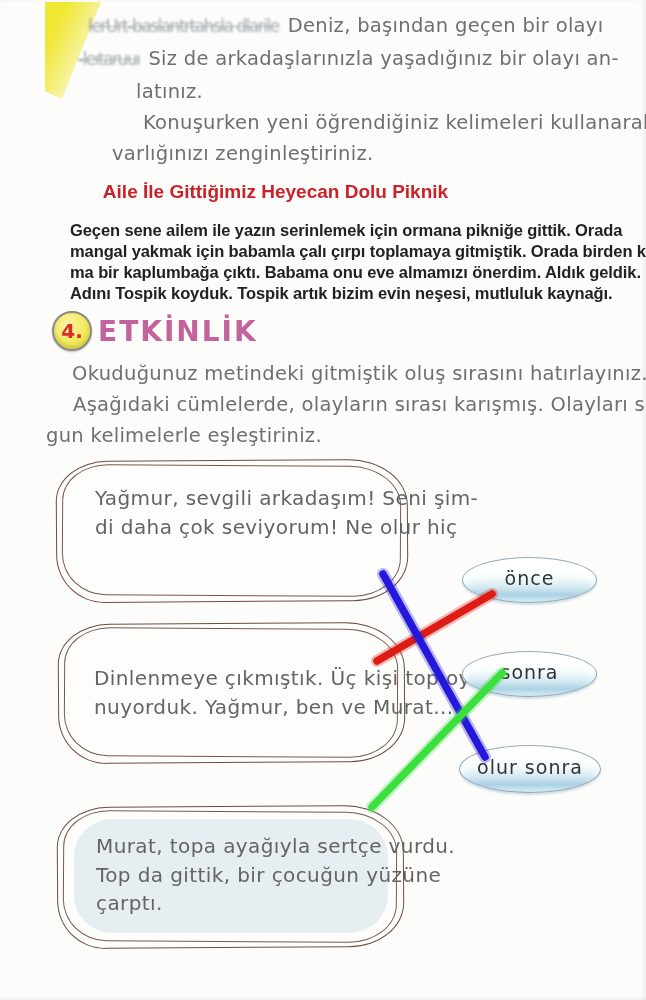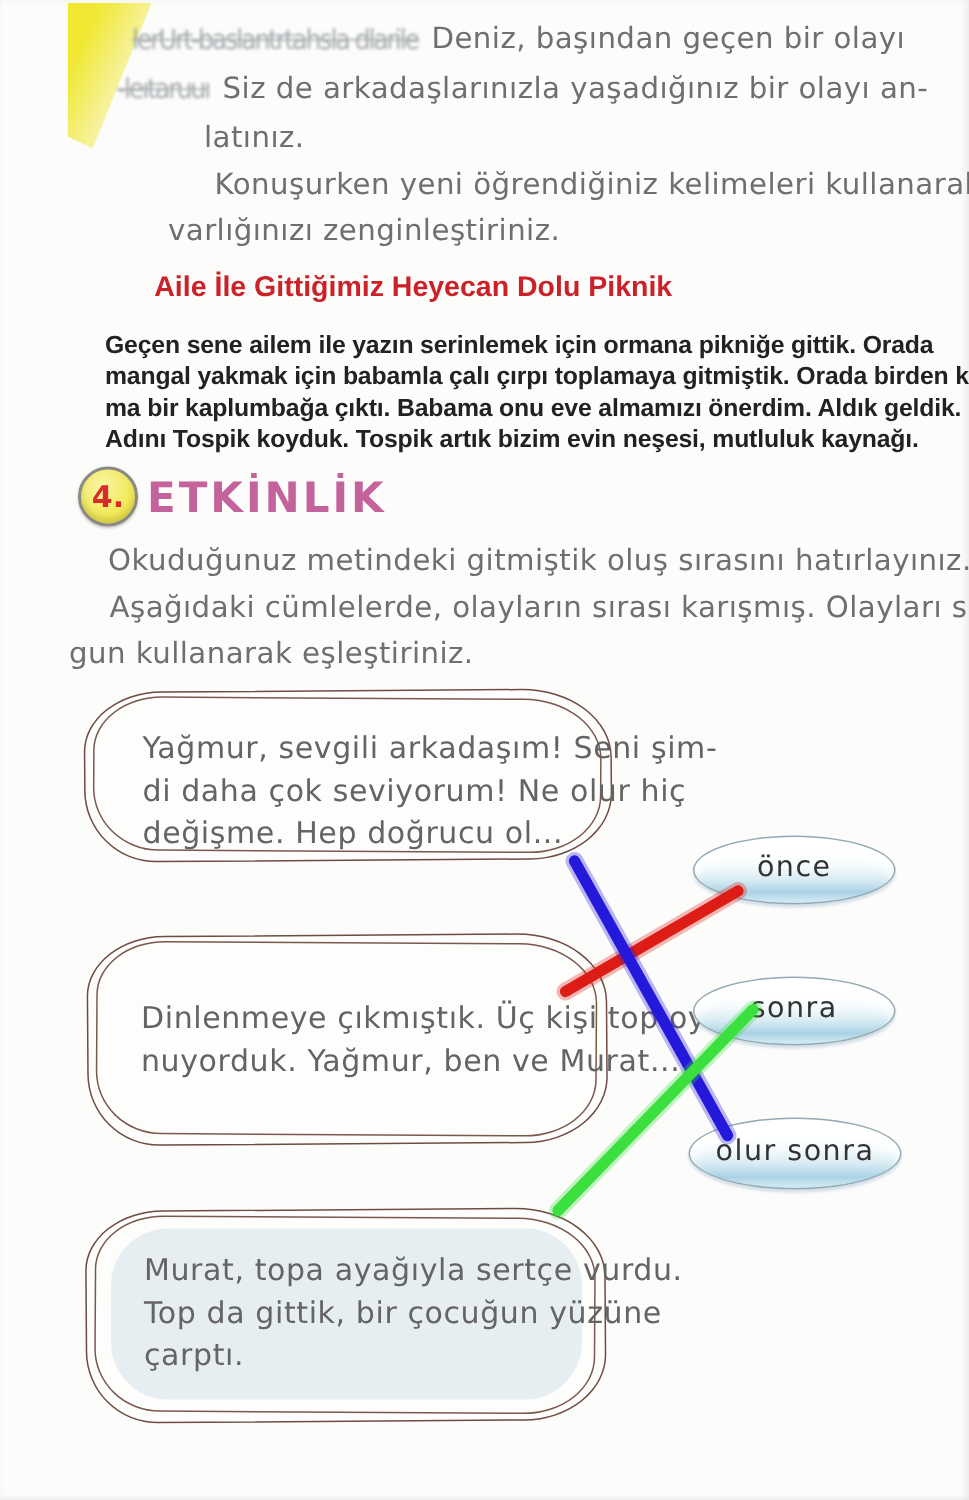--- a/index.html
+++ b/index.html
@@ -94,29 +94,28 @@
   <div class="story-line" style="top:263px;">ma bir kaplumbağa çıktı. Babama onu eve almamızı önerdim. Aldık geldik.</div>
   <div class="story-line" style="top:284px;">Adını Tospik koyduk. Tospik artık bizim evin neşesi, mutluluk kaynağı.</div>
 
   <div class="badge">
       <span>4.</span>
     </div>
   <div class="activity-label" style="color: rgb(196, 99, 155);">ETKİNLİK</div>
 
   <div class="hw" style="left:72px; top:362px;">Okuduğunuz metindeki gitmiştik oluş sırasını hatırlayınız.</div>
   <div class="hw" style="left:73px; top:393px;">Aşağıdaki cümlelerde, olayların sırası karışmış. Olayları sırasına uy-</div>
-  <div class="hw" style="left:46px; top:424px;">gun kullanarak eşleştiriniz.</div>
+  <div class="hw" style="left:46px; top:424px;">gun kelimelerle eşleştiriniz.</div>
 
-  <div class="mbox" style="left:56px; top:460px; width:352px; height:114px;">
+  <div class="mbox" style="left:56px; top:460px; width:352px; height:142px;">
     <div class="b-outer"></div>
     <div class="b-inner"></div>
     <div class="btxt" style="left:39px; top:24px;">
       <div>Yağmur, sevgili arkadaşım! Seni şim-</div>
       <div>di daha çok seviyorum! Ne olur hiç</div>
-      <div>değişme. Hep doğrucu ol...</div>
     </div>
   </div>
 
   <div class="mbox" style="left:58px; top:623px; width:347px; height:140px;">
     <div class="b-outer"></div>
     <div class="b-inner"></div>
     <div class="btxt" style="left:36px; top:41px;">
       <div>Dinlenmeye çıkmıştık. Üç kişi top oy-</div>
       <div>nuyorduk. Yağmur, ben ve Murat...</div>
     </div>

